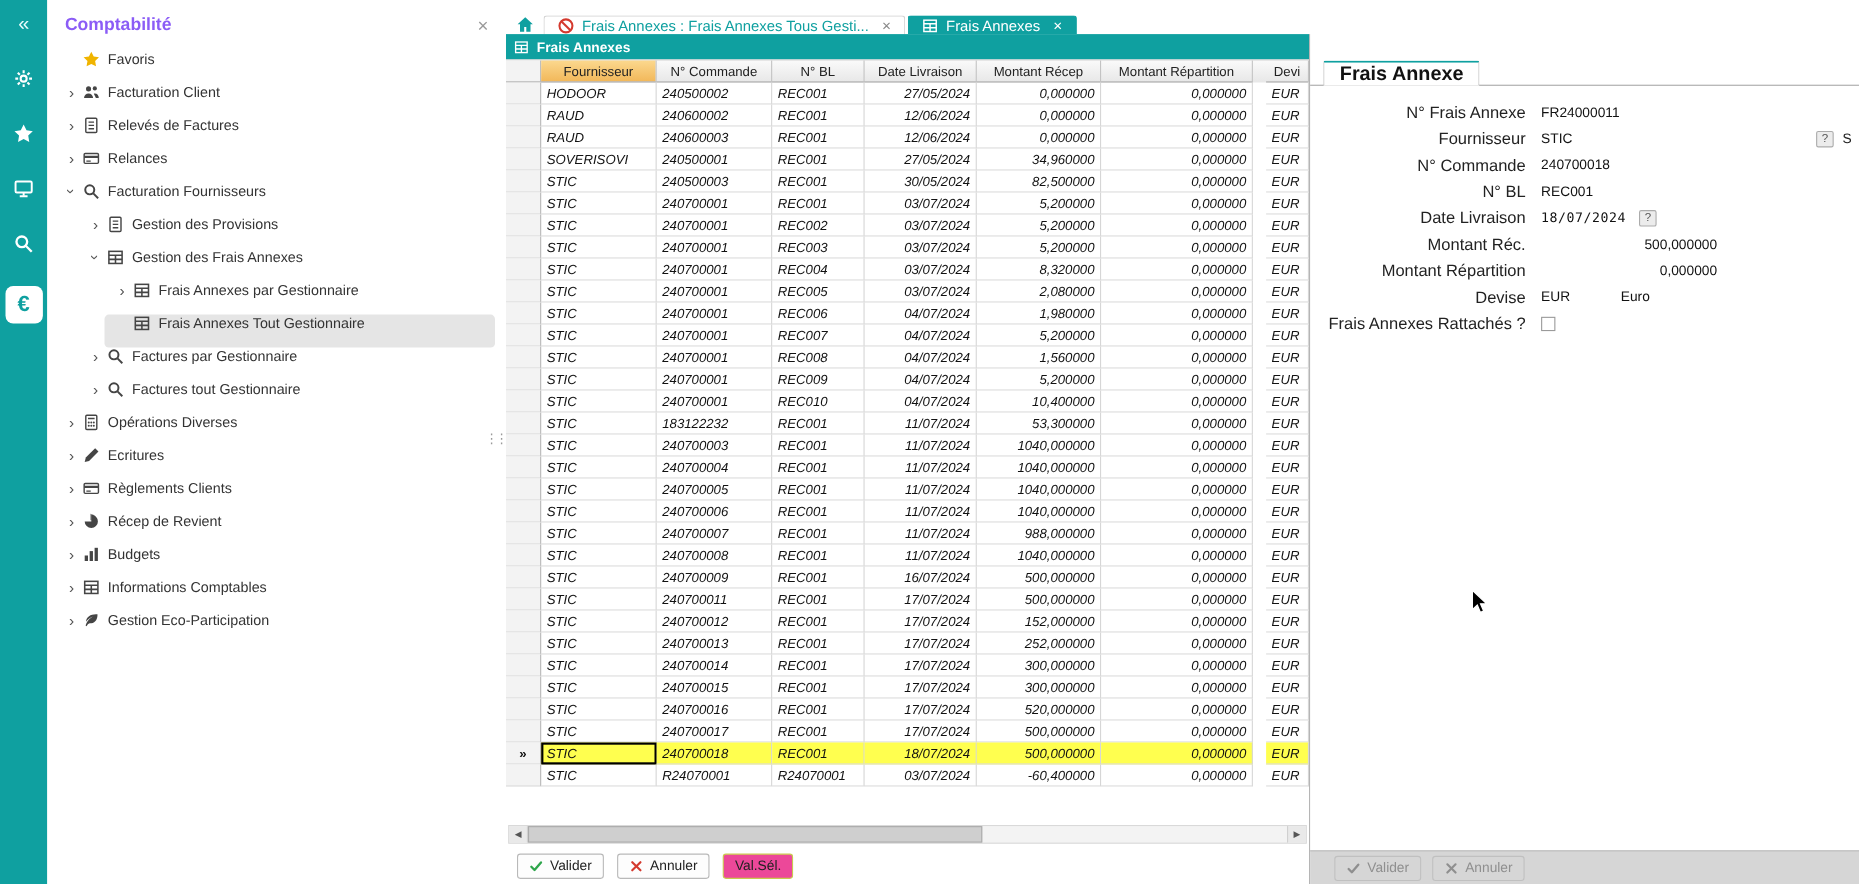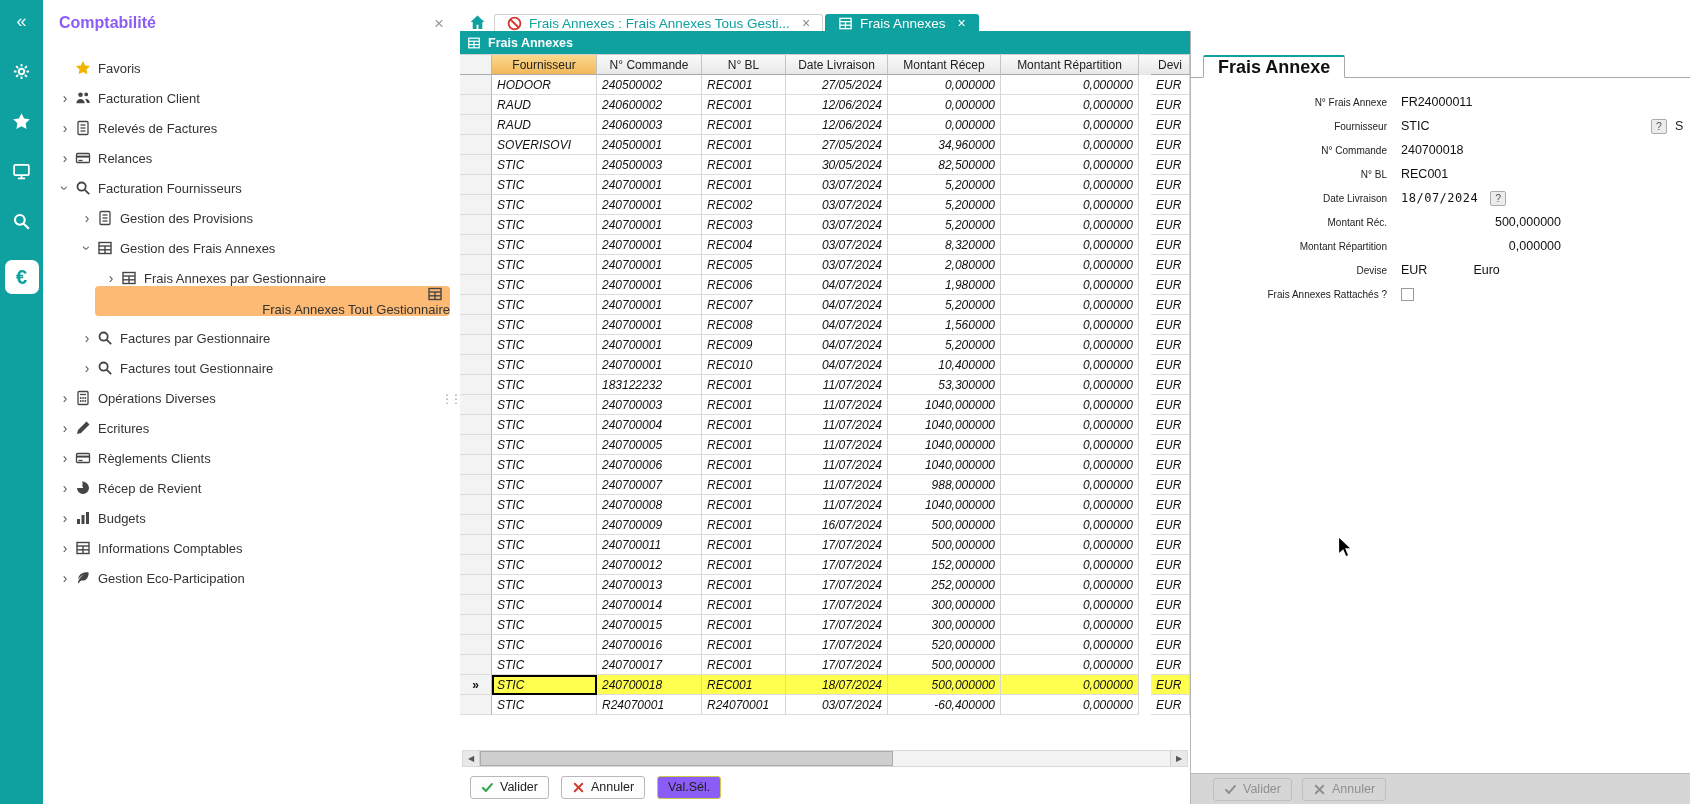--- a/index.html
+++ b/index.html
@@ -18,24 +18,24 @@
   .icon { display: inline-flex; width: 14px; height: 14px; }
   .icon svg { width: 100%; height: 100%; }
   .icon.green { color: #2FA64C; } .icon.red { color: #D43A2F; } .icon.gray { color: #8f8f8f; }
 
   
   .sidebar { flex: 0 0 417px; background: #fff; position: relative; padding-top: 10px; }
   .sb-head { display: flex; align-items: center; padding: 4px 16px 8px 16px; }
   .sb-title { color: #8b5cf6; font-size: 16px; font-weight: bold; }
   .sb-close { margin-left: auto; color: #9a9a9a; font-size: 17px; line-height: 1; cursor: pointer; }
   .tree { margin-top: 6px; }
-  .titem { height: 30px; display: flex; align-items: flex-end; font-size: 13px; color: #333; cursor: pointer; margin: 0 10px 0 6px; border-radius: 4px; padding-left: 8px; }
+  .titem { height: 30px; display: flex; align-items: flex-start; font-size: 13px; color: #333; cursor: pointer; margin: 0 10px 0 6px; border-radius: 4px; padding-left: 8px; }
   .titem.lv1 { margin-left: 28px; }
   .titem.lv2 { margin-left: 52px; }
-  .titem.selected { background: #fdba74; flex-direction: column; }
+  .titem.selected { background: #e5e5e5; }
   .caret { width: 16px; font-size: 14px; color: #555; display: inline-flex; justify-content: center; }
   .caret.down { transform: rotate(90deg); }
   .titem .icon { width: 16px; height: 16px; margin: 0 7px 0 2px; color: #454545; }
   .splitter { position: absolute; right: 1px; top: 392px; color: #9a9a9a; font-size: 12px; letter-spacing: -3px; cursor: col-resize; }
 
   
   .main { flex: 1; display: flex; flex-direction: column; min-width: 0; }
   .tabstrip { height: 31px; display: flex; align-items: flex-end; background: #fff; }
   .home-tab { width: 34px; display: flex; align-items: center; justify-content: center; color: #0FA0A0; cursor: pointer; }
   .home-tab .icon { width: 17px; height: 17px; }
@@ -69,30 +69,30 @@
 
   .grid-filler { flex: 1; }
   .hscroll { height: 17px; margin: 0 2px 3px 2px; border: 1px solid #d9d9d9; background: #f3f3f3; display: flex; align-items: stretch; }
   .hs-btn { width: 17px; display: flex; align-items: center; justify-content: center; font-size: 8px; color: #555; background: #e9e9e9; border-right: 1px solid #d0d0d0; cursor: pointer; }
   .hs-btn.right { margin-left: auto; border-left: 1px solid #d0d0d0; border-right: none; }
   .hs-thumb { width: 57%; background: #cfcfcf; border: 1px solid #ababab; cursor: grab; }
 
   .btnbar { height: 34px; display: flex; align-items: center; gap: 12px; padding-left: 10px; background: #fff; }
   .btn { height: 23px; display: inline-flex; align-items: center; gap: 6px; padding: 0 10px; border: 1px solid #b9b9b9; border-radius: 3px; background: #fdfdfd; font-size: 12.5px; color: #222; cursor: pointer; white-space: nowrap; }
   .btn .icon { width: 13px; height: 13px; }
-  .btn.hl { background: #8b5cf6; border-color: #c9c94e; }
+  .btn.hl { background: #ec4899; border-color: #c9c94e; }
   .btn.disabled { color: #8f8f8f; background: #d6d6d6; border-color: #c0c0c0; cursor: default; }
 
   
   .detail { flex: 1; min-width: 0; background: #fff; border-left: 1px solid #b5b5b5; display: flex; flex-direction: column; }
   .dtab-row { height: 47px; display: flex; align-items: flex-end; border-bottom: 1px solid #a9a9a9; padding-left: 12px; }
   .dtab { height: 23px; display: flex; align-items: center; padding: 0 14px; border: 1px solid #a9a9a9; border-top: 2px solid #0FA0A0; border-bottom: 1px solid #fff; margin-bottom: -1px; border-radius: 2px 2px 0 0; font-weight: bold; font-size: 18px; color: #111; background: #fff; cursor: pointer; }
   .dform { padding-top: 12px; }
   .frow { height: 24px; display: flex; align-items: center; padding-right: 6px; }
-  .flabel { flex: 0 0 196px; width: 196px; text-align: right; color: #222; font-size: 10px; }
+  .flabel { flex: 0 0 196px; width: 196px; text-align: right; color: #222; font-size: 15px; }
   .fvalue { margin-left: 14px; font-size: 12.5px; color: #111; text-align: center; }
   .fvalue.right { width: 160px; text-align: right; display: inline-block; }
   .fvalue.mono { font-family: "DejaVu Sans Mono", monospace; font-size: 12px; letter-spacing: .5px; }
   .fvalue2 { margin-left: 46px; font-size: 12.5px; color: #111; }
   .help { flex: 0 0 16px; width: 16px; height: 15px; background: #ececec; border: 1px solid #ababab; border-radius: 2px; font-size: 10.5px; color: #555; display: inline-flex; align-items: center; justify-content: center; margin-left: 12px; cursor: pointer; }
   .help.edge { margin-left: auto; }
   .edge-letter { margin-left: 8px; width: 9px; overflow: hidden; font-size: 12.5px; }
   .checkbox { width: 13px; height: 13px; border: 1px solid #9a9a9a; background: #fff; margin-left: 14px; display: inline-block; cursor: pointer; }
   .dfiller { flex: 1; }
   .dbar { height: 31px; background: #d6d6d6; border-top: 1px solid #bcbcbc; display: flex; align-items: center; gap: 10px; padding-left: 22px; }

